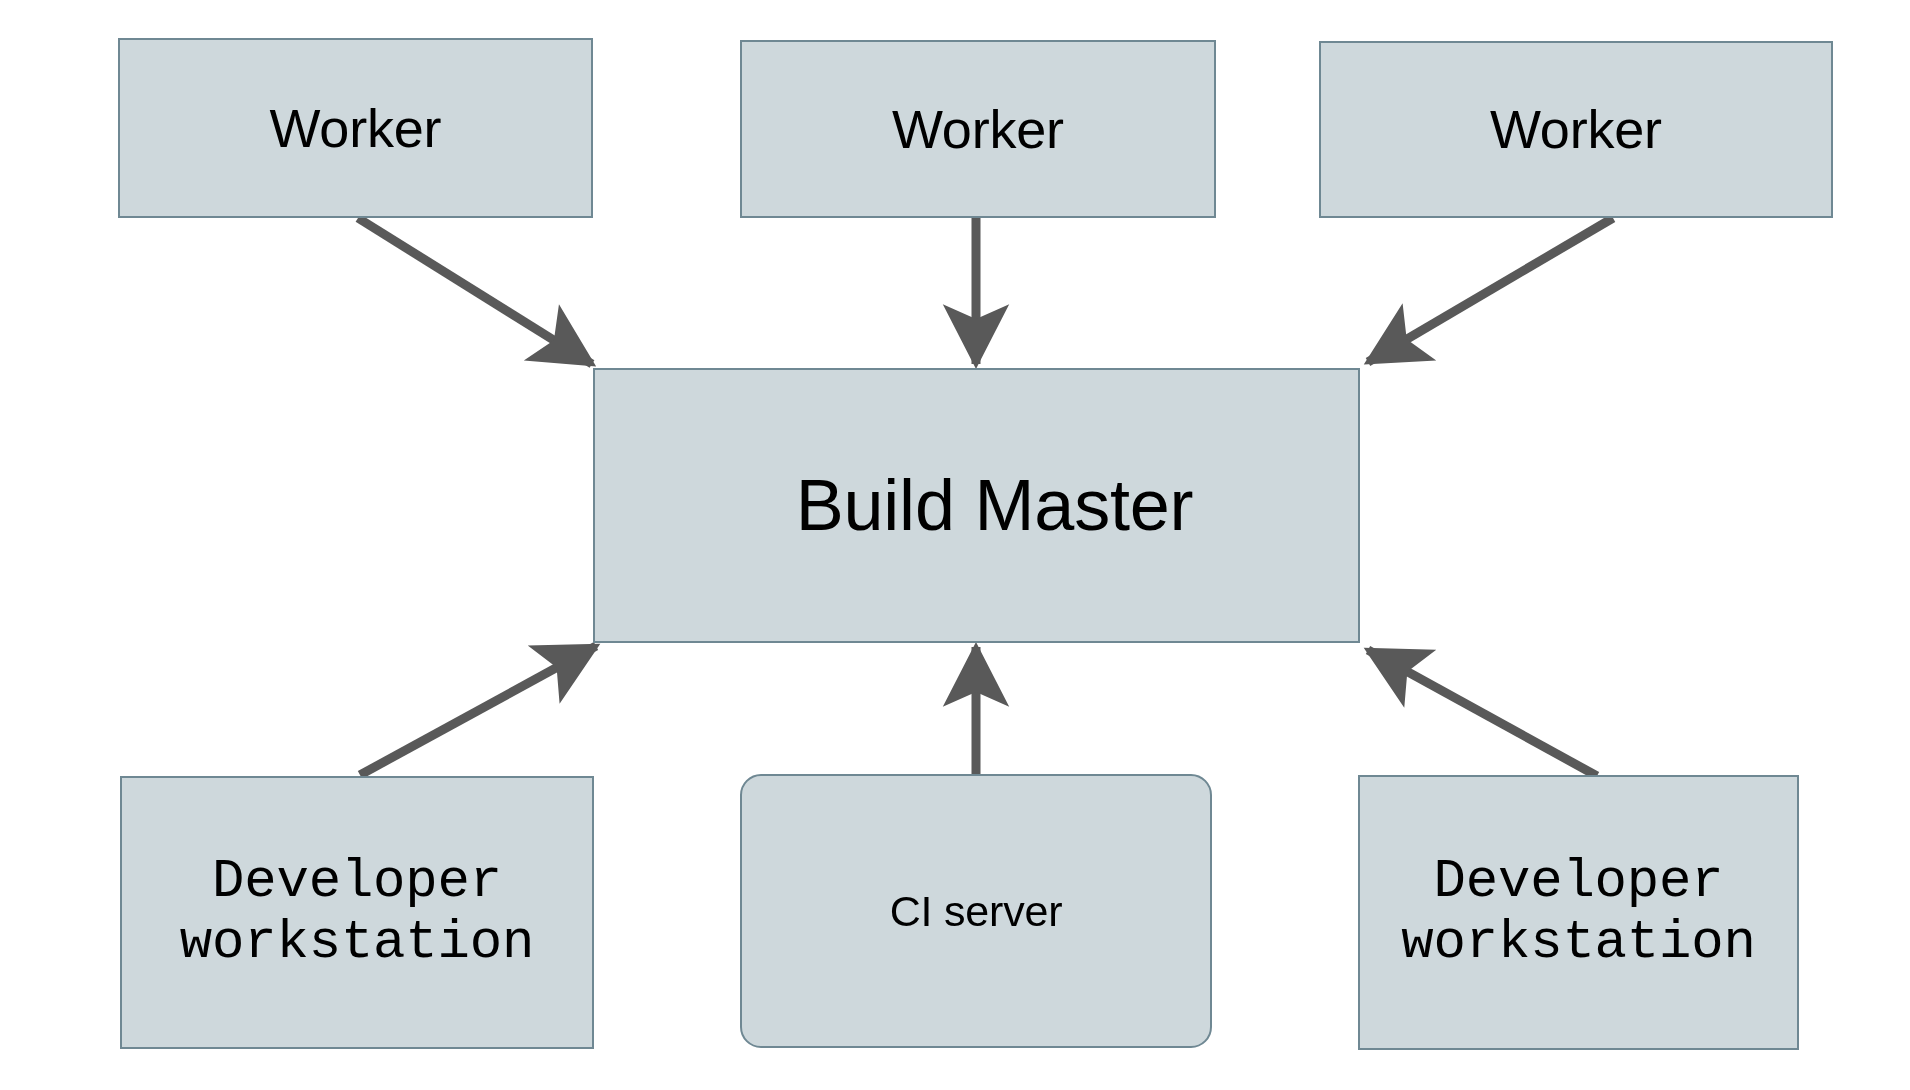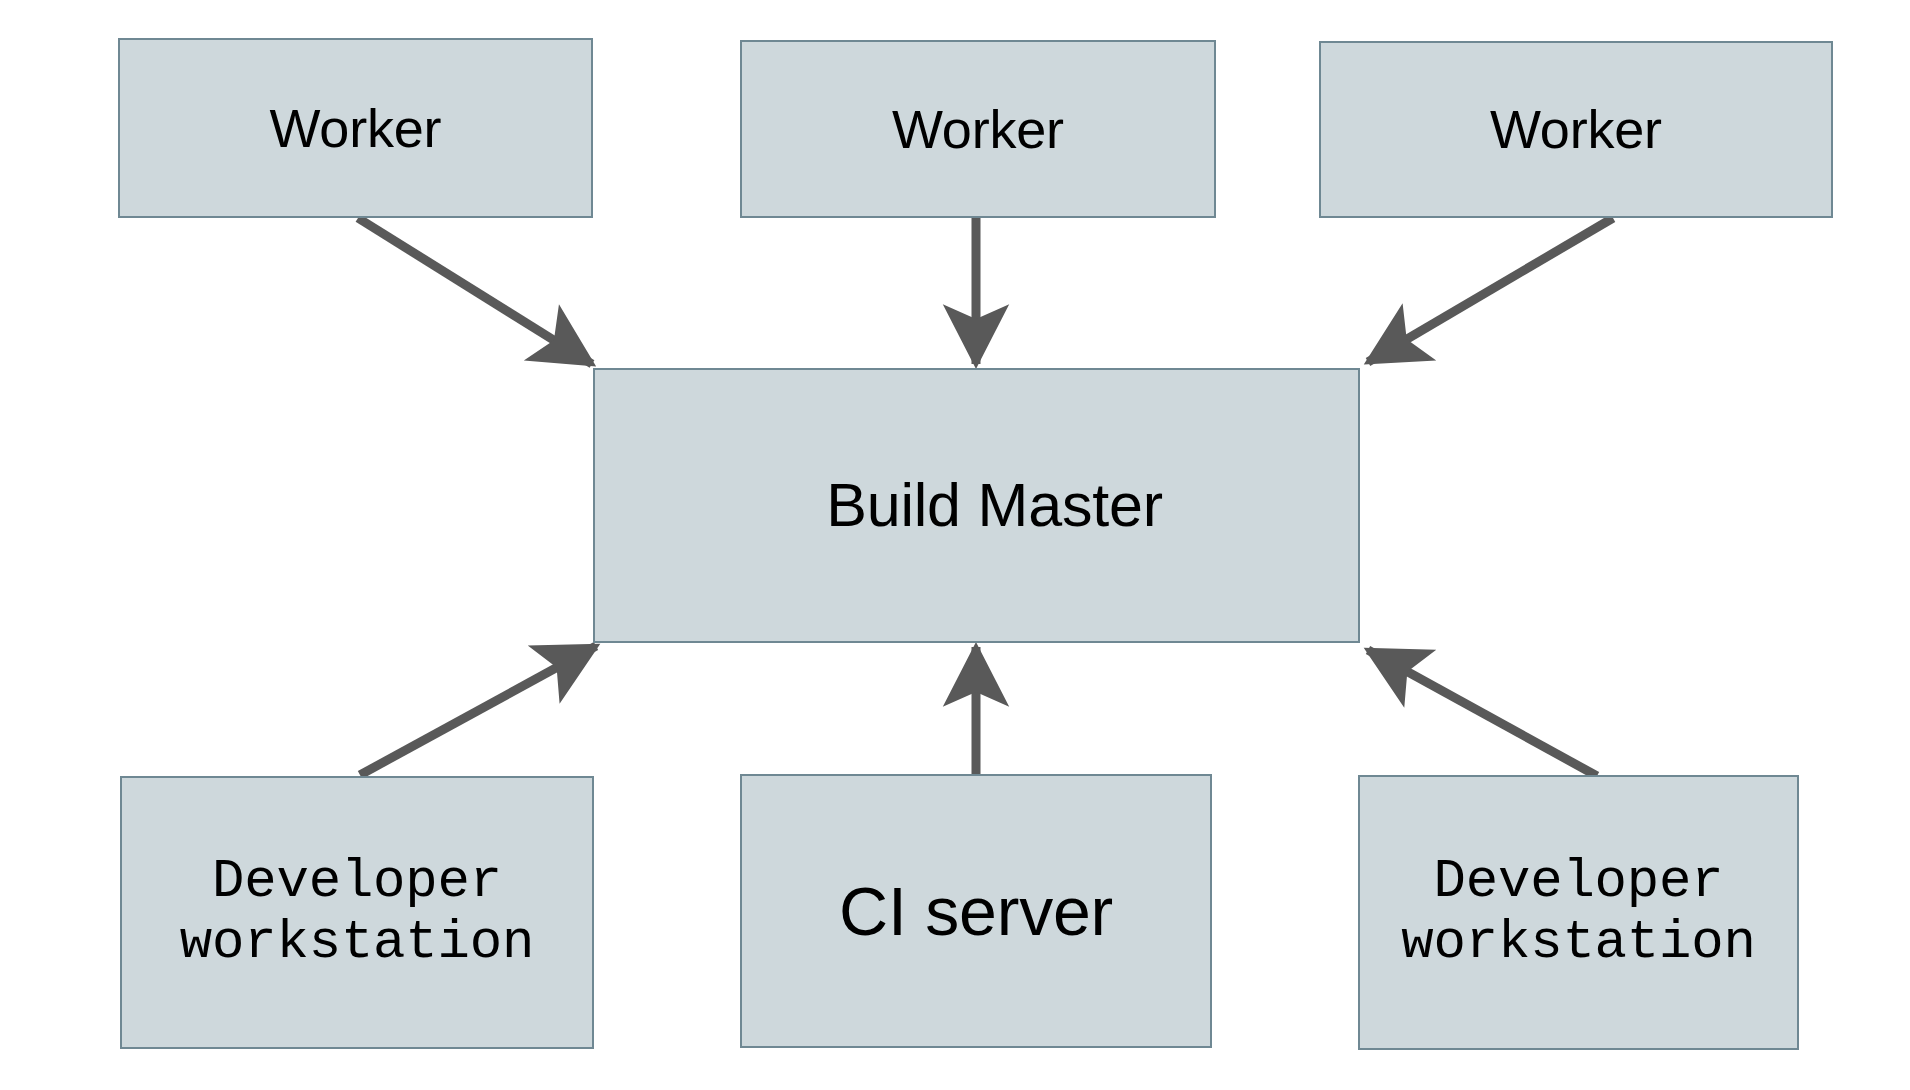--- a/index.html
+++ b/index.html
@@ -40,22 +40,22 @@
     font-weight: 400;
     line-height: 1.12;
     letter-spacing: -0.2px;
   }
   .node-label {
     display: block;
     white-space: pre-line;
     padding: 0 10px;
   }
   .node-worker      { font-size: 54px; }
-  .node-master      { font-size: 61px; padding-left: 36px; }
-  .node-ci          { font-size: 68px; }
+  .node-master      { font-size: 72px; padding-left: 36px; }
+  .node-ci          { font-size: 43px; border-radius: 21px; }
   .node-workstation { font-size: 54px; font-family: Liberation Mono, monospace; }
 
   
   #node-worker-1      { left: 118px;  top: 38px;   width: 475px; height: 180px; }
   #node-worker-2      { left: 740px;  top: 40px;   width: 476px; height: 178px; }
   #node-worker-3      { left: 1319px; top: 41px;   width: 514px; height: 177px; }
   #node-build-master  { left: 593px;  top: 368px;  width: 767px; height: 275px; }
   #node-dev-left      { left: 120px;  top: 776px;  width: 474px; height: 273px; }
   #node-ci-server     { left: 740px;  top: 774px;  width: 472px; height: 274px; }
   #node-dev-right     { left: 1358px; top: 775px;  width: 441px; height: 275px; }

